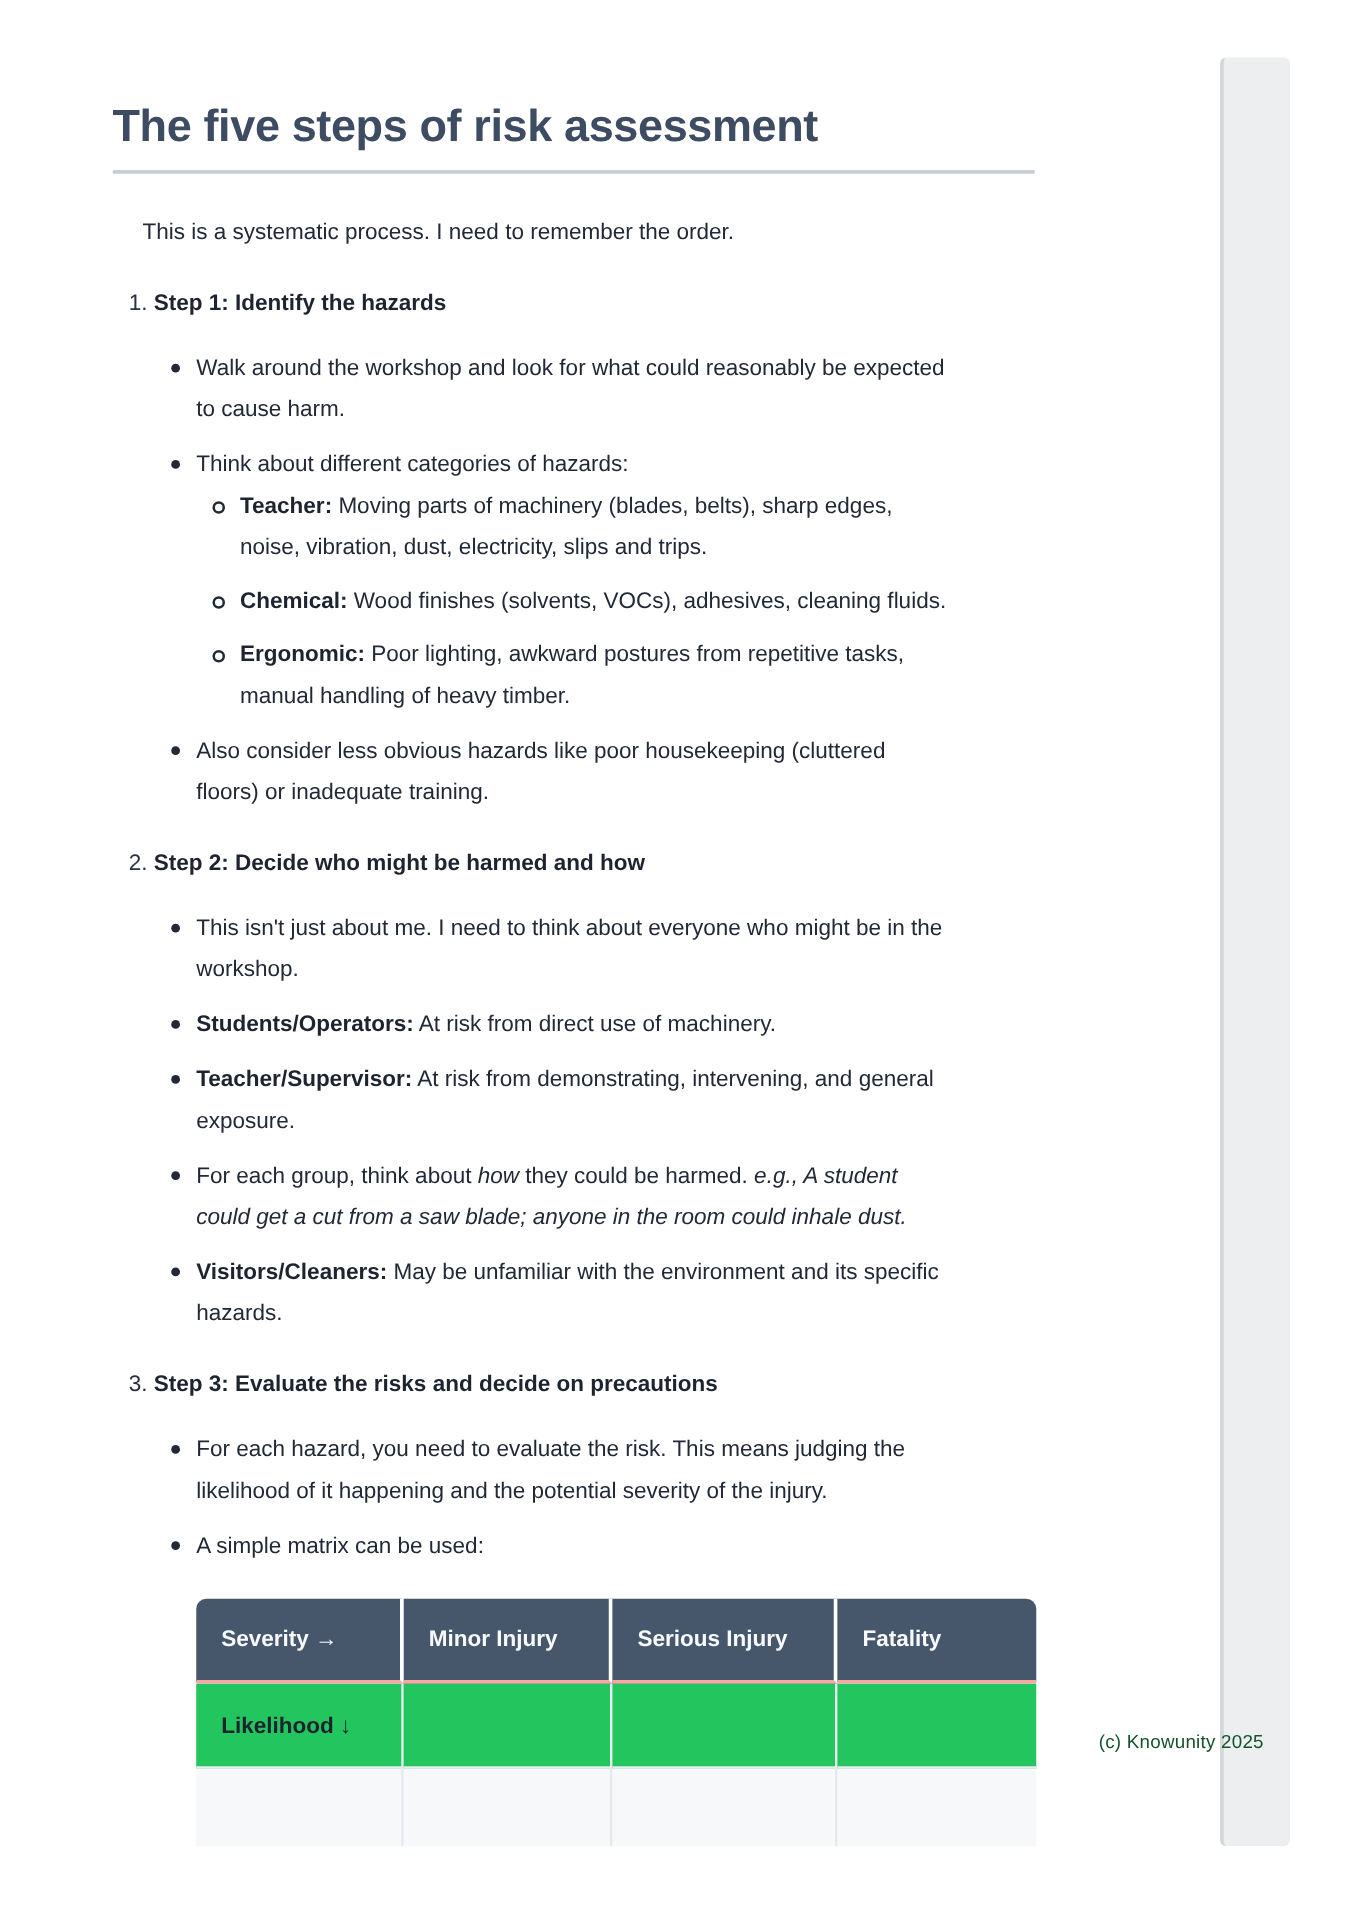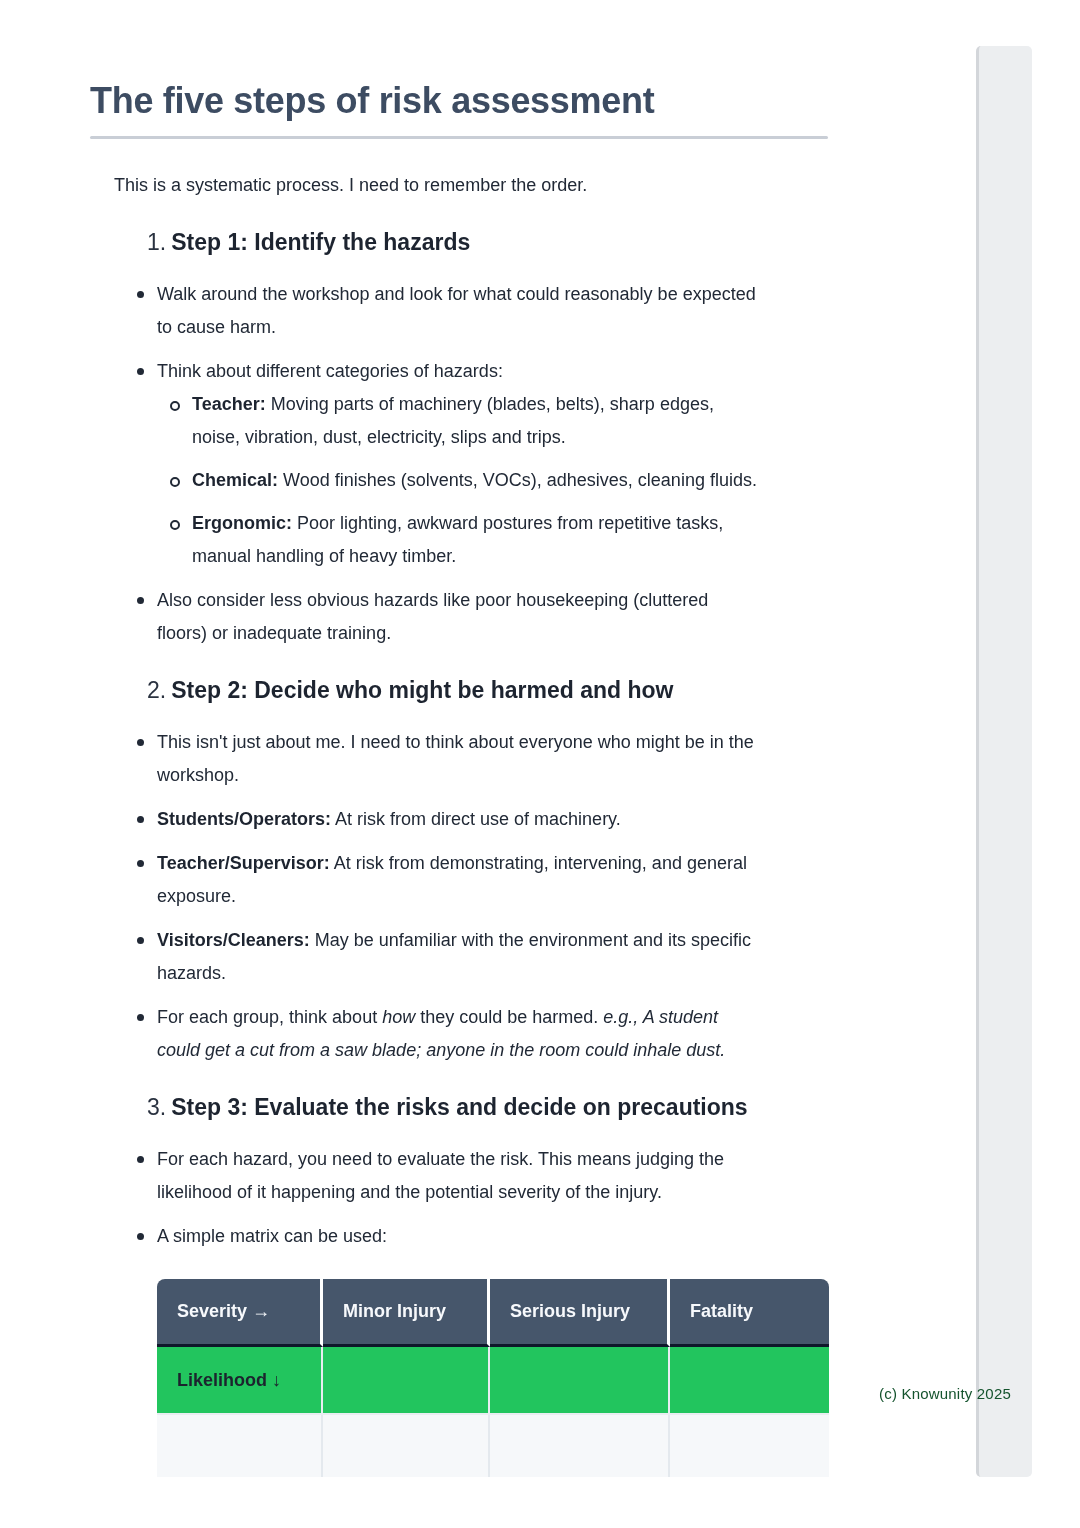--- a/index.html
+++ b/index.html
@@ -34,23 +34,22 @@
   p.intro {
     margin-top: 30px;
     font-size: 18px; line-height: 33px;
     color: #212936;
     margin-left: 24px;
   }
   ol.steps { list-style: none; }
   li.step { padding-left: 13px; }
   .step-heading {
     margin-top: 24px;
-    font-size: 23px; line-height: 33px;
+    font-size: 18px; line-height: 33px;
     color: #1d2430;
-    margin-left: 44px;
   }
   .step-heading .num { font-weight: 400; margin-right: 5px; color: #2a3240; }
   .step-heading .ht { font-weight: 700; }
   ul.l1 {
     list-style: none;
     margin-top: 19px;
     padding-left: 54px;
   }
   ul.l1 > li {
     position: relative;
@@ -98,21 +97,21 @@
   table.matrix col.c3 { width: 180px; }
   table.matrix col.c4 { width: 159px; }
   table.matrix th {
     background: #46566b;
     color: #f7f9fc;
     font-weight: 700;
     text-align: left;
     padding: 0 10px 0 20px;
     height: 68px;
     border-right: 3px solid #ffffff;
-    border-bottom: 3px solid #0f172a;
+    border-bottom: 3px solid #fca5a5;
   }
   table.matrix th:last-child { border-right: none; }
   table.matrix th:first-child { border-top-left-radius: 8px; }
   table.matrix th:last-child { border-top-right-radius: 8px; }
   table.matrix td {
     background: #22c55e;
     height: 68px;
     padding: 0 10px 0 20px;
     border-right: 2px solid #e9edf1;
     border-bottom: 2px solid #e9edf1;
@@ -172,22 +171,22 @@
           <li><span>Also consider less obvious hazards like poor housekeeping (cluttered floors) or inadequate training.</span></li>
         </ul>
       </li>
 
       <li class="step">
         <div class="step-heading"><span class="num">2.</span><span class="ht">Step 2: Decide who might be harmed and how</span></div>
         <ul class="l1">
           <li><span>This isn't just about me. I need to think about everyone who might be in the workshop.</span></li>
           <li><span class="b">Students/Operators:</span><span> At risk from direct use of machinery.</span></li>
           <li><span class="b">Teacher/Supervisor:</span><span> At risk from demonstrating, intervening, and general exposure.</span></li>
+          <li><span>For each group, think about </span><span class="i">how</span><span> they could be harmed. </span><span class="i">e.g., A student could get a cut from a saw blade; anyone in the room could inhale dust.</span></li>
           <li><span class="b">Visitors/Cleaners:</span><span> May be unfamiliar with the environment and its specific hazards.</span></li>
-          <li><span>For each group, think about </span><span class="i">how</span><span> they could be harmed. </span><span class="i">e.g., A student could get a cut from a saw blade; anyone in the room could inhale dust.</span></li>
         </ul>
       </li>
 
       <li class="step">
         <div class="step-heading"><span class="num">3.</span><span class="ht">Step 3: Evaluate the risks and decide on precautions</span></div>
         <ul class="l1">
           <li><span>For each hazard, you need to evaluate the risk. This means judging the likelihood of it happening and the potential severity of the injury.</span></li>
           <li><span>A simple matrix can be used:</span></li>
         </ul>
       </li>

